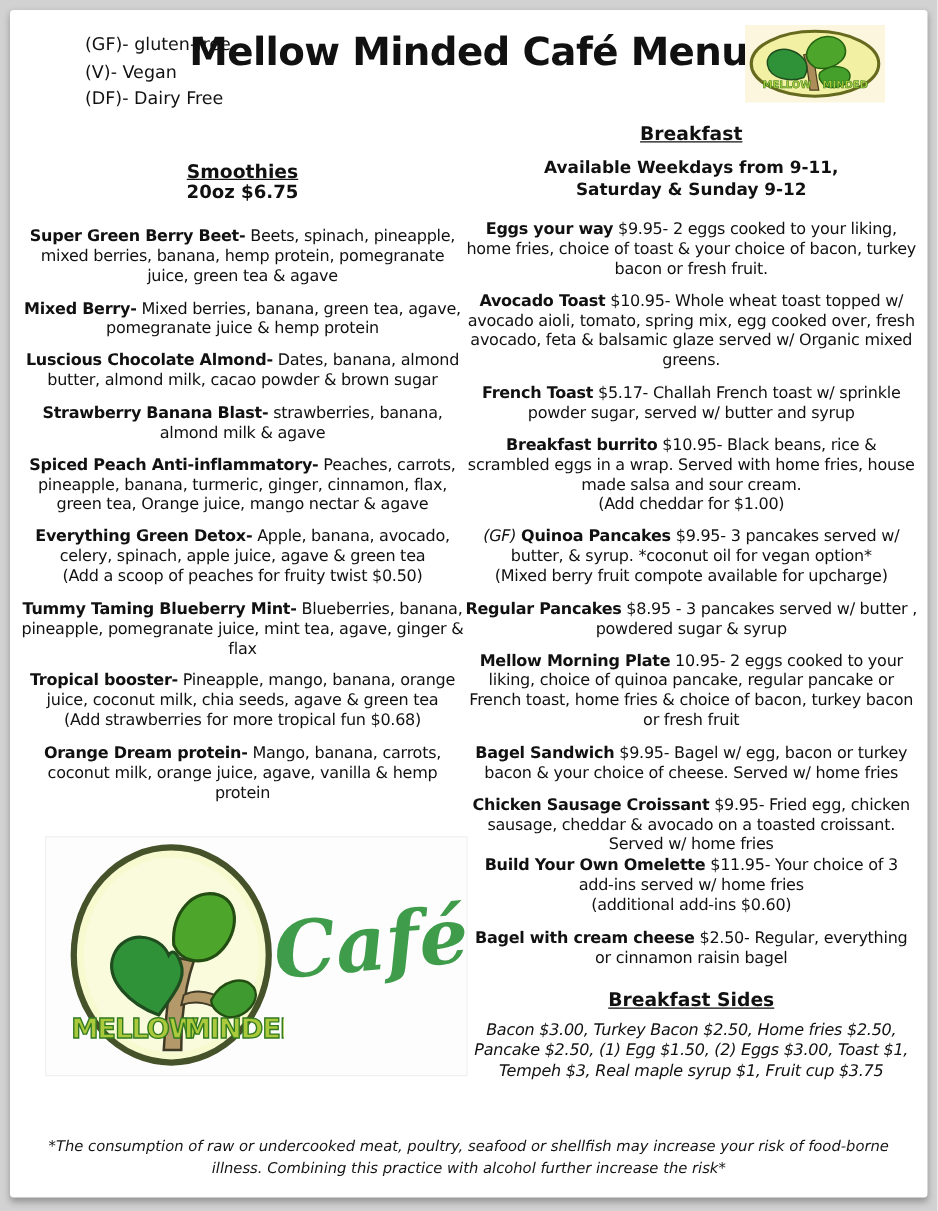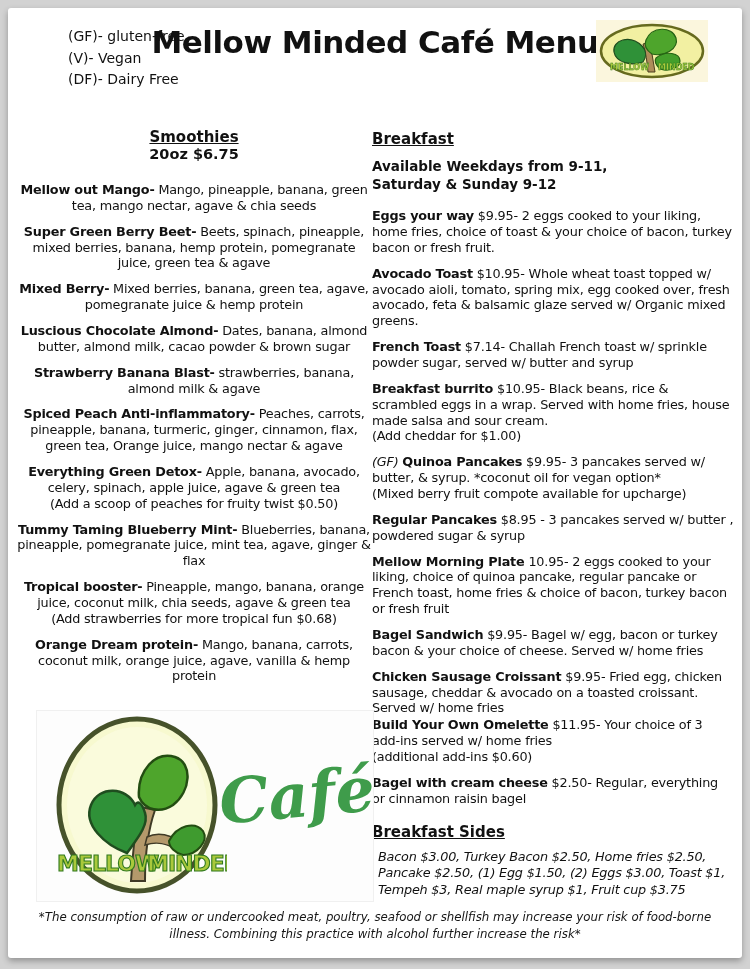--- a/index.html
+++ b/index.html
@@ -8,21 +8,21 @@
 
   
   .header { position:relative; height:90px; }
   .legend { position:absolute; left:30px; top:18px; font-size:14px; line-height:1.55;margin-left:30px; }
   .title  { text-align:center; padding-top:16px; font-size:31px; font-weight:bold; letter-spacing:-0.5px; }
   .logo-top { position:absolute; right:34px; top:12px; width:112px; height:62px; background:#fbf6dd; }
 
   
   .columns { display:flex; padding:0 8px; }
   .col-left  { width:356px; padding-top:30px; text-align:center; }
-  .col-right { width:362px; text-align:left;margin-top:32px; }
+  .col-right { width:362px; text-align:center; }
 
   .heading { font-weight:bold; text-decoration:underline; font-size:15px; }
   .subhead { font-weight:bold; font-size:14.5px; margin-bottom:20px; }
   .avail   { font-weight:bold; font-size:13.5px; line-height:1.3; margin:10px 0 15px; }
 
   .item { font-size:12.8px; line-height:1.24; letter-spacing:-0.2px; margin-bottom:10px; }
   .item b { font-weight:bold; }
   .item i { font-style:italic; }
   .item.tight { margin-bottom:1px; }
   .sides-head { margin:16px 0 8px; }
@@ -62,21 +62,20 @@
       </svg>
     </div>
   </div>
 
   <div class="columns">
 
     <div class="col-left">
       <div class="heading">Smoothies</div>
       <div class="subhead">20oz $6.75</div>
 
-      <div class="item"><b>Mellow out Mango-</b><span> Mango, pineapple, banana, green tea, mango nectar, agave &amp; chia seeds</span></div>
       <div class="item"><b>Super Green Berry Beet-</b><span> Beets, spinach, pineapple, mixed berries, banana, hemp protein, pomegranate juice, green tea &amp; agave</span></div>
       <div class="item"><b>Mixed Berry-</b><span> Mixed berries, banana, green tea, agave, pomegranate juice &amp; hemp protein</span></div>
       <div class="item"><b>Luscious Chocolate Almond-</b><span> Dates, banana, almond butter, almond milk, cacao powder &amp; brown sugar</span></div>
       <div class="item"><b>Strawberry Banana Blast-</b><span> strawberries, banana, almond milk &amp; agave</span></div>
       <div class="item"><b>Spiced Peach Anti-inflammatory-</b><span> Peaches, carrots, pineapple, banana, turmeric, ginger, cinnamon, flax, green tea, Orange juice, mango nectar &amp; agave</span></div>
       <div class="item"><b>Everything Green Detox-</b><span> Apple, banana, avocado, celery, spinach, apple juice, agave &amp; green tea</span><div class="note">(Add a scoop of peaches for fruity twist $0.50)</div></div>
       <div class="item"><b>Tummy Taming Blueberry Mint-</b><span> Blueberries, banana, pineapple, pomegranate juice, mint tea, agave, ginger &amp; flax</span></div>
       <div class="item"><b>Tropical booster-</b><span> Pineapple, mango, banana, orange juice, coconut milk, chia seeds, agave &amp; green tea</span><div class="note">(Add strawberries for more tropical fun $0.68)</div></div>
       <div class="item"><b>Orange Dream protein-</b><span> Mango, banana, carrots, coconut milk, orange juice, agave, vanilla &amp; hemp protein</span></div>
 
@@ -98,21 +97,21 @@
 
     <div class="col-right">
       <div class="heading">Breakfast</div>
       <div class="avail">
         <div>Available Weekdays from 9-11,</div>
         <div>Saturday &amp; Sunday 9-12</div>
       </div>
 
       <div class="item"><b>Eggs your way</b><span> $9.95- 2 eggs cooked to your liking, home fries, choice of toast &amp; your choice of bacon, turkey bacon or fresh fruit.</span></div>
       <div class="item"><b>Avocado Toast</b><span> $10.95- Whole wheat toast topped w/ avocado aioli, tomato, spring mix, egg cooked over, fresh avocado, feta &amp; balsamic glaze served w/ Organic mixed greens.</span></div>
-      <div class="item"><b>French Toast</b><span> $7.14- Challah French toast w/ sprinkle powder sugar, served w/ butter and syrup</span></div>
+      <div class="item"><b>French Toast</b><span> $5.17- Challah French toast w/ sprinkle powder sugar, served w/ butter and syrup</span></div>
       <div class="item"><b>Breakfast burrito</b><span> $10.95- Black beans, rice &amp; scrambled eggs in a wrap. Served with home fries, house made salsa and sour cream.</span><div class="note">(Add cheddar for $1.00)</div></div>
       <div class="item"><i>(GF) </i><b>Quinoa Pancakes</b><span> $9.95- 3 pancakes served w/ butter, &amp; syrup. *coconut oil for vegan option*</span><div class="note">(Mixed berry fruit compote available for upcharge)</div></div>
       <div class="item"><b>Regular Pancakes</b><span> $8.95 - 3 pancakes served w/ butter , powdered sugar &amp; syrup</span></div>
       <div class="item"><b>Mellow Morning Plate</b><span> 10.95- 2 eggs cooked to your liking, choice of quinoa pancake, regular pancake or French toast, home fries &amp; choice of bacon, turkey bacon or fresh fruit</span></div>
       <div class="item"><b>Bagel Sandwich</b><span> $9.95- Bagel w/ egg, bacon or turkey bacon &amp; your choice of cheese.  Served w/ home fries</span></div>
       <div class="item tight"><b>Chicken Sausage Croissant</b><span> $9.95- Fried egg, chicken sausage, cheddar &amp; avocado on a toasted croissant.  Served w/ home fries</span></div>
       <div class="item"><b>Build Your Own Omelette</b><span> $11.95- Your choice of 3 add-ins served w/ home fries</span><div class="note">(additional add-ins $0.60)</div></div>
       <div class="item"><b>Bagel with cream cheese</b><span> $2.50- Regular, everything or cinnamon raisin bagel</span></div>
 
       <div class="heading sides-head">Breakfast Sides</div>

